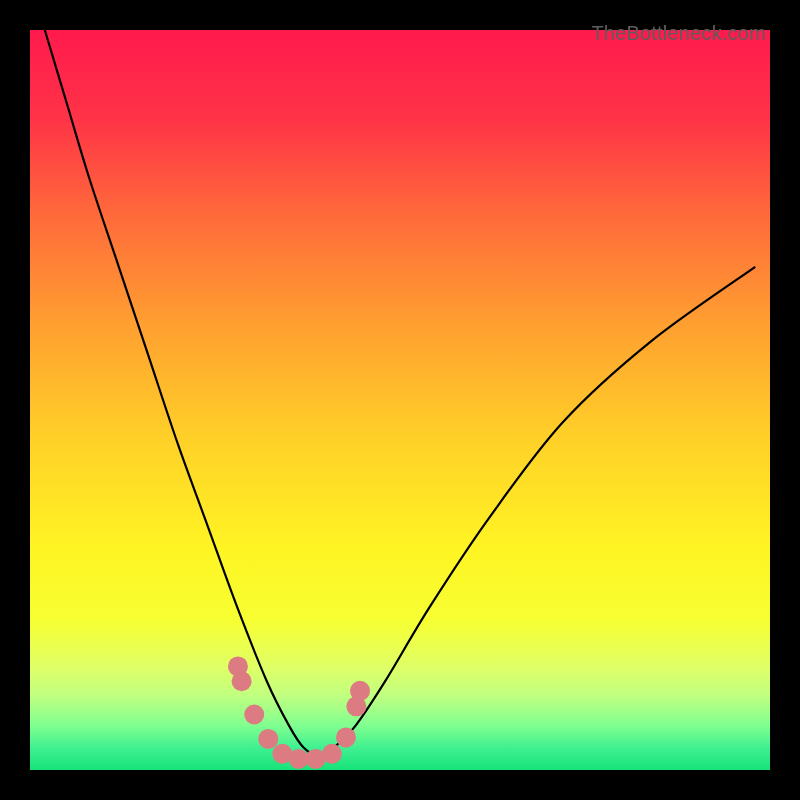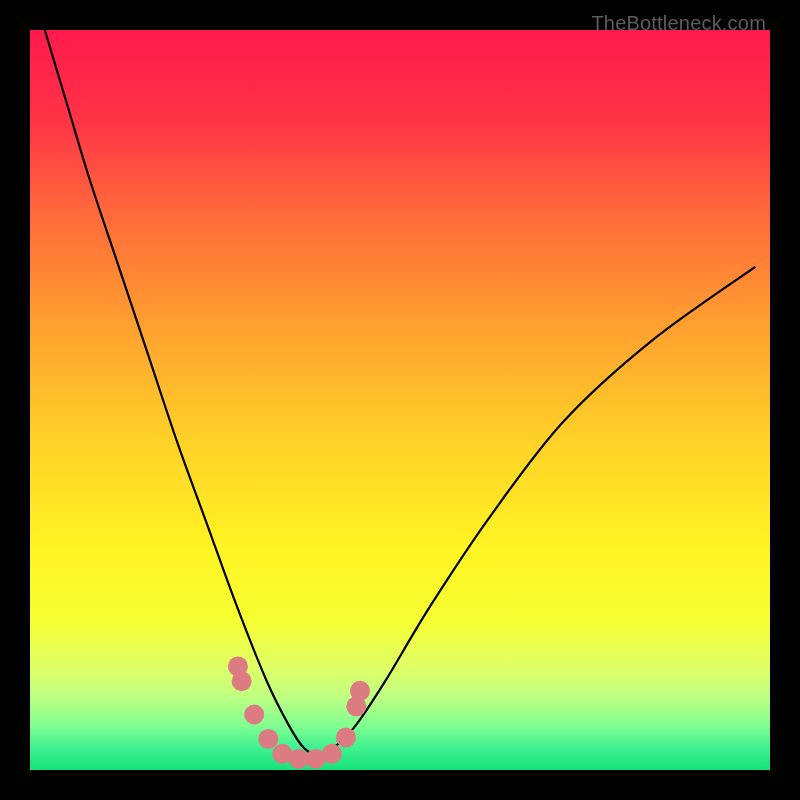--- a/index.html
+++ b/index.html
@@ -25,21 +25,21 @@
     height: 740px;
   }
   .gradient-bg {
     position: absolute;
     left: 0; top: 0;
     width: 100%;
     height: 100%;
   }
   .watermark {
     position: absolute;
-    top: 12px;
+    top: 22px;
     right: 34px;
     color: #5d5d5d;
     font-size: 20px;
     font-weight: 500;
     letter-spacing: 0.2px;
   }
   svg.curve {
     position: absolute;
     left: 0; top: 0;
     width: 100%;

